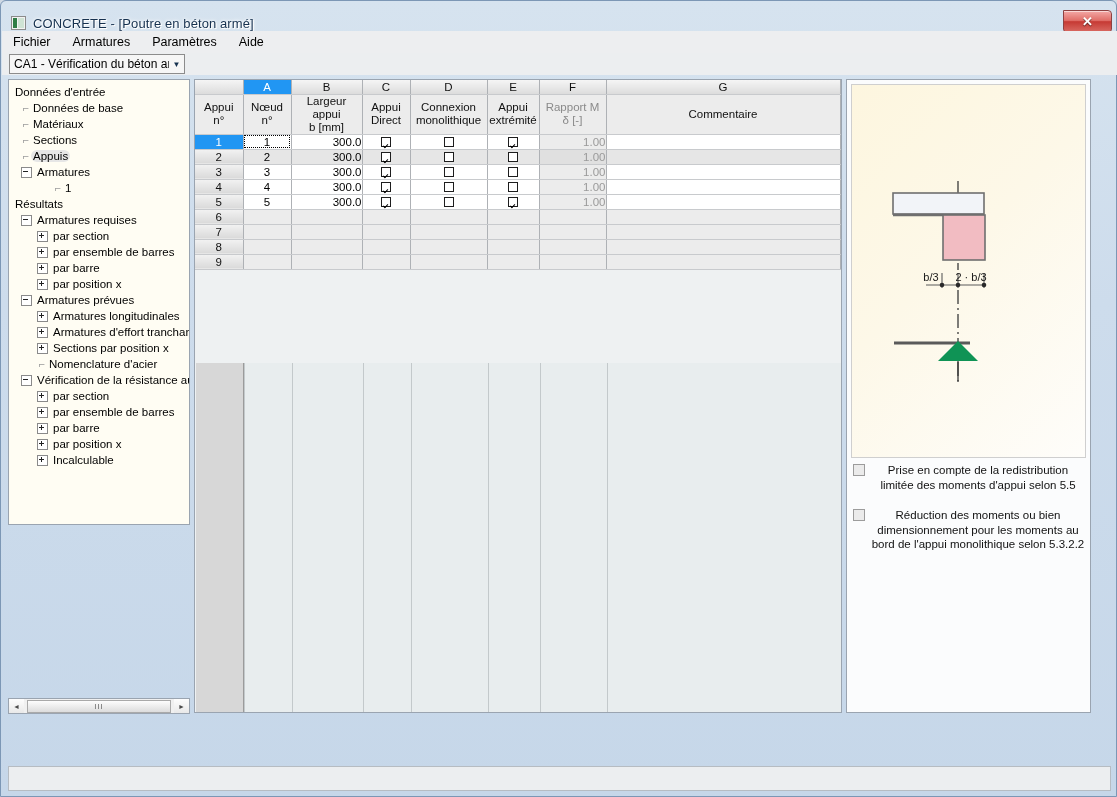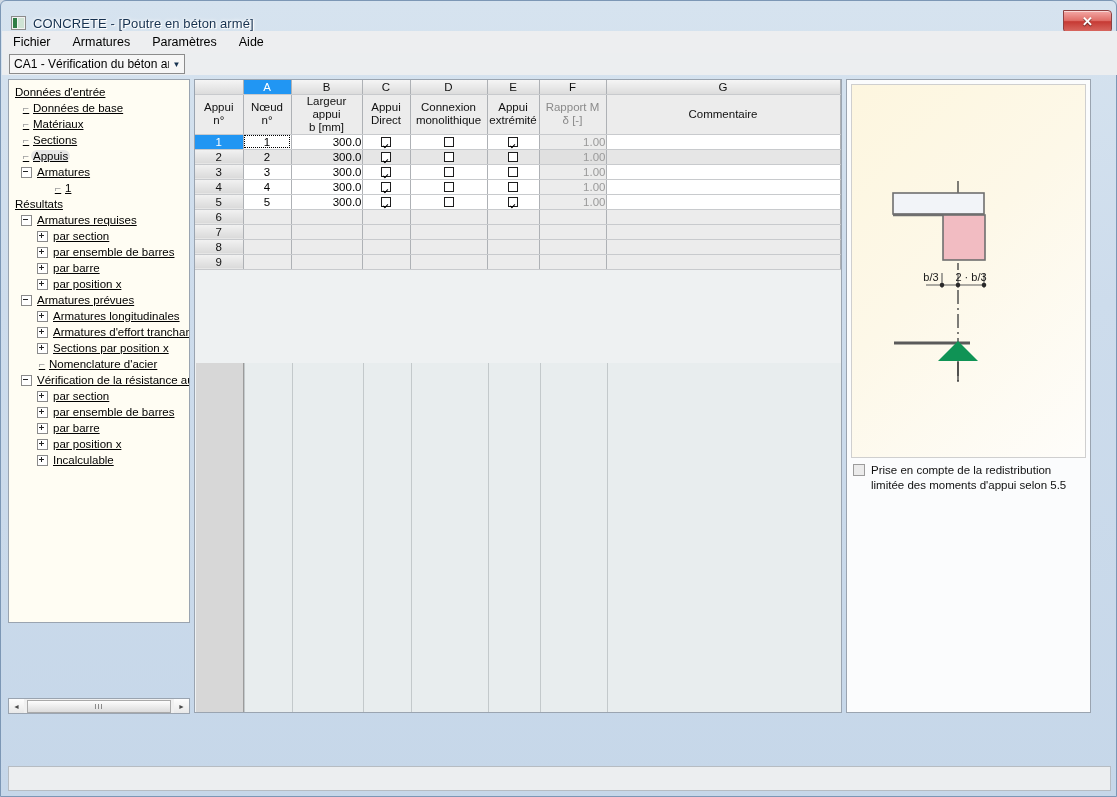--- a/index.html
+++ b/index.html
@@ -55,24 +55,23 @@
   }
   .combo .cb-label{flex:1;white-space:nowrap;overflow:hidden;}
   .combo .cb-arrow{width:15px;text-align:center;font-size:8px;color:#15314f;}
   .sectiontitle{
     position:absolute;left:192px;top:0px;width:923px;height:22px;
     background:#e2e7ec;display:flex;align-items:center;padding-left:8px;
     font-size:12.5px;color:#1b1b1b;box-sizing:border-box;
   }
   
   .treepanel{
-    position:absolute;left:7px;top:78px;width:182px;height:544px;
+    position:absolute;left:7px;top:78px;width:182px;height:446px;
     background:#fffdf3;border:1px solid #9aa4b0;box-sizing:border-box;
     overflow:hidden;
-    text-decoration:underline;
   }
   .tree{padding:4px 0 0 2px;}
   .tnode{height:16px;display:flex;align-items:center;white-space:nowrap;font-size:11.5px;cursor:default;}
   .tnode span.lbl{padding:0 2px;}
   .tnode.sel span.lbl{background:#e6e6e6;border-radius:6px;}
   .exp{
     width:9px;height:9px;border:1px solid #8a8a8a;background:#fff;
     display:inline-block;position:relative;margin-right:3px;flex:0 0 auto;
   }
   .exp:before{content:"";position:absolute;left:1px;top:3px;width:5px;height:1px;background:#222;}
@@ -148,21 +147,21 @@
   .rightpanel{
     position:absolute;left:845px;top:78px;width:245px;height:634px;
     background:#fbfcfd;border:1px solid #9aa4b0;box-sizing:border-box;overflow:hidden;
   }
   .diagbox{
     position:absolute;left:4px;top:4px;width:235px;height:374px;
     background:linear-gradient(135deg,#fdf6df 0%,#fdf8e8 45%,#fefdfa 100%);
     border:1px solid #cfcfcf;box-sizing:border-box;
   }
   .optlist{position:absolute;left:6px;top:383px;width:232px;}
-  .optrow{display:flex;margin-bottom:16px;}
+  .optrow{display:flex;margin-bottom:16px;text-align:center;}
   .optcb{
     width:12px;height:12px;flex:0 0 auto;margin-right:6px;margin-top:1px;
     border:1px solid #9c9c9c;background:#ebebeb;box-sizing:border-box;position:relative;
   }
   .optcb.on:after{
     content:"";position:absolute;left:3px;top:1.5px;width:3px;height:6px;
     border:solid #3a3a3a;border-width:0 1.6px 1.6px 0;transform:rotate(42deg);
   }
   .opttext{font-size:11.5px;line-height:14.5px;color:#111;}
   
@@ -493,20 +492,24 @@
         <line x1="42" y1="258" x2="118" y2="258" stroke="#5a5a5a" stroke-width="3"></line>
 
         <polygon points="106,256 126,276 86,276" fill="#0f9355"></polygon>
       </svg>
     </div>
     <div class="optlist" id="optlist">
         <div class="optrow">
           <span class="optcb"></span>
           <span class="opttext">Prise en compte de la redistribution limitée des moments d'appui selon 5.5</span>
         </div>
+        <div class="optrow">
+          <span class="optcb"></span>
+          <span class="opttext">Réduction des moments ou bien dimensionnement pour les moments au bord de l'appui monolithique selon 5.3.2.2</span>
+        </div>
       </div>
   </div>
 
   <div class="bottombar">
     
     
     
 
     
     

